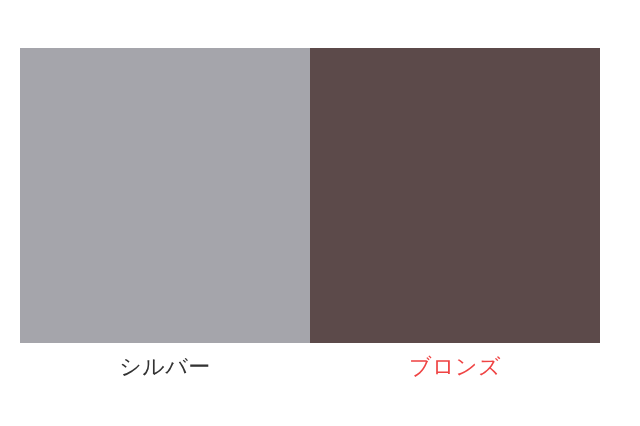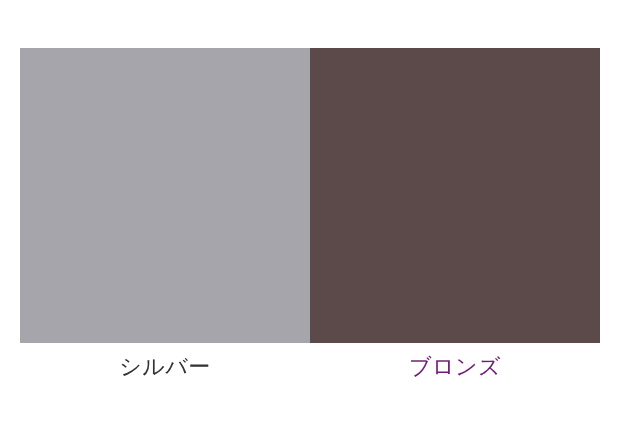--- a/index.html
+++ b/index.html
@@ -66,18 +66,18 @@
 
   <div class="swatch-row">
 
     <div class="swatch-cell">
       <div class="swatch-chip" style="background-color:#A5A5AB;"></div>
       <div class="swatch-label" style="color: rgb(51, 51, 51);">シルバー</div>
     </div>
 
     <div class="swatch-cell">
       <div class="swatch-chip" style="background-color:#5C4A4A;"></div>
-      <div class="swatch-label" style="color: #701a75; text-align: right;">ブロンズ</div>
+      <div class="swatch-label" style="color: #ef4444; text-align: right;">ブロンズ</div>
     </div>
 
   </div>
 
 </div>
 
 </body></html>

